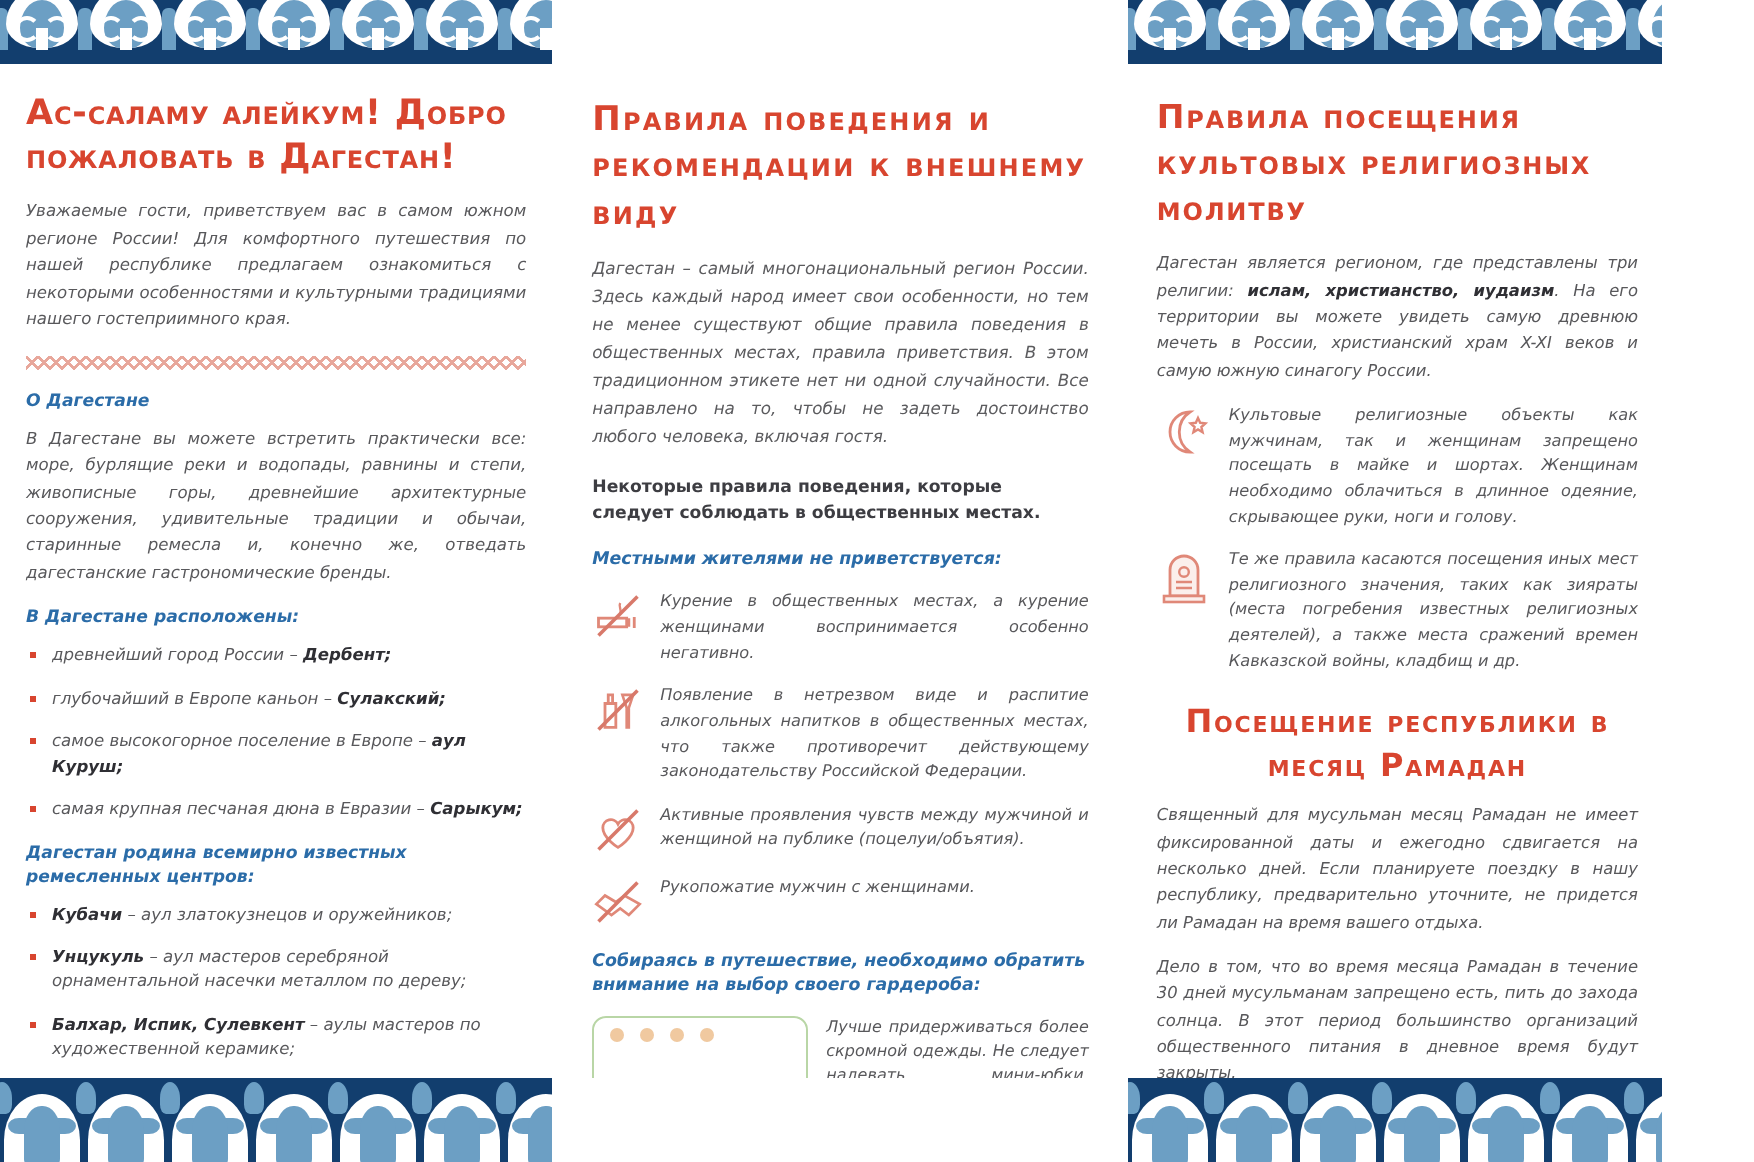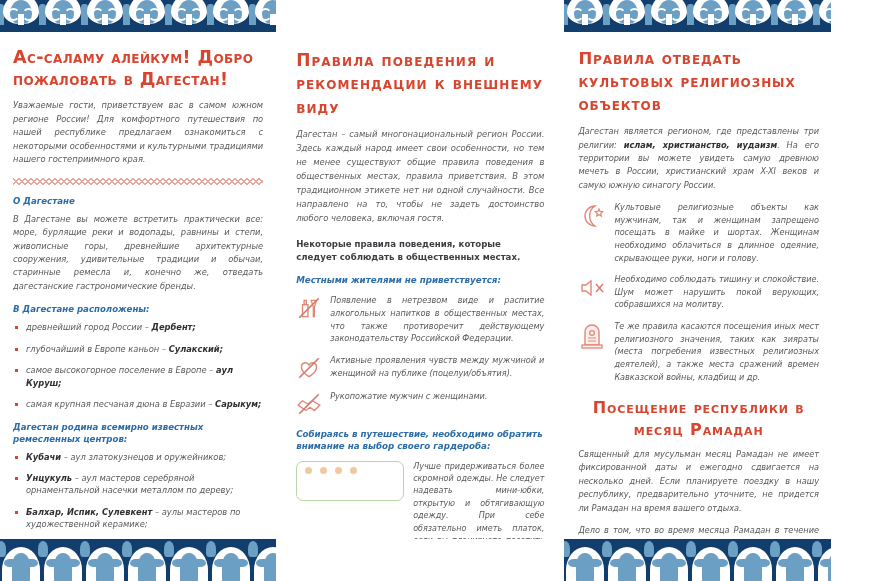--- a/index.html
+++ b/index.html
@@ -332,20 +332,31 @@
     </div>
     <div class="content">
       <h1 class="head">Правила поведения и рекомендации к внешнему виду</h1>
       <p class="body">Дагестан – самый многонациональный регион России. Здесь каждый народ имеет свои особенности, но тем не менее существуют общие правила поведения в общественных местах, правила приветствия. В этом традиционном этикете нет ни одной случайности. Все направлено на то, чтобы не задеть достоинство любого человека, включая гостя.</p>
       <div class="sub-dark">Некоторые правила поведения, которые следует соблюдать в общественных местах.</div>
       <div class="sub-blue-2">Местными жителями не приветствуется:</div>
       <div id="rules-list-2">
           <div class="irow">
             <div class="ic">
               <svg viewBox="0 0 24 24" width="26" height="26" fill="none">
+                <rect x="3" y="13" width="13" height="4" stroke="#E08878" stroke-width="1.3"></rect>
+                <path d="M17 13v4M19.5 12.5v5" stroke="#E08878" stroke-width="1.3"></path>
+                <path d="M13 11c1-2-1-3 0-5" stroke="#E08878" stroke-width="1.1"></path>
+                <line x1="3" y1="21" x2="21" y2="3" stroke="#D8796A" stroke-width="1.6"></line>
+              </svg>
+            </div>
+            <div class="tx">Курение в общественных местах, а курение женщинами воспринимается особенно негативно.</div>
+          </div>
+          <div class="irow">
+            <div class="ic">
+              <svg viewBox="0 0 24 24" width="26" height="26" fill="none">
                 <path d="M6 9h5v11H6z" stroke="#E08878" stroke-width="1.3"></path>
                 <path d="M7.5 9V5h2v4" stroke="#E08878" stroke-width="1.3"></path>
                 <path d="M14 5h5l-2 6v9h-1v-9z" stroke="#E08878" stroke-width="1.2"></path>
                 <line x1="3" y1="21" x2="21" y2="3" stroke="#D8796A" stroke-width="1.6"></line>
               </svg>
             </div>
             <div class="tx">Появление в нетрезвом виде и распитие алкогольных напитков в общественных местах, что также противоречит действующему законодательству Российской Федерации.</div>
           </div>
           <div class="irow">
             <div class="ic">
@@ -504,46 +515,37 @@
             <div class="dome"></div>
             <div class="inner"></div>
             <div class="curl-l"></div>
             <div class="curl-r"></div>
             <div class="stem"></div>
           </div>
         </div>
         <div class="border-base"></div>
     </div>
     <div class="content">
-      <h1 class="head">Правила отведать культовых религиозных объектов</h1>
+      <h1 class="head">Правила посещения культовых религиозных молитву</h1>
       <p class="body">
         <span>Дагестан является регионом, где представлены три религии: </span><b style="color:#2F2F34">ислам, христианство, иудаизм</b><span>. На его территории вы можете увидеть самую древнюю мечеть в России, христианский храм X-XI веков и самую южную синагогу России.</span>
       </p>
       <div id="rules-list-3">
           <div class="irow">
             <div class="ic">
               <svg viewBox="0 0 28 28" width="28" height="28" fill="none">
                 <path d="M17 4a10 10 0 100 20 12 12 0 010-20z" stroke="#E08878" stroke-width="1.4"></path>
                 <path d="M21 7l1.1 2.4 2.6.3-2 1.8.6 2.6-2.3-1.4-2.3 1.4.6-2.6-2-1.8 2.6-.3z" stroke="#E08878" stroke-width="1.2"></path>
               </svg>
             </div>
             <div class="tx">Культовые религиозные объекты как мужчинам, так и женщинам запрещено посещать в майке и шортах. Женщинам необходимо облачиться в длинное одеяние, скрывающее руки, ноги и голову.</div>
           </div>
           <div class="irow">
             <div class="ic">
               <svg viewBox="0 0 28 28" width="28" height="28" fill="none">
-                <path d="M4 11h4l5-4v14l-5-4H4z" stroke="#E08878" stroke-width="1.4"></path>
-                <path d="M18 10l7 8M25 10l-7 8" stroke="#D8796A" stroke-width="1.4"></path>
-              </svg>
-            </div>
-            <div class="tx">Необходимо соблюдать тишину и спокойствие. Шум может нарушить покой верующих, собравшихся на молитву.</div>
-          </div>
-          <div class="irow">
-            <div class="ic">
-              <svg viewBox="0 0 28 28" width="28" height="28" fill="none">
                 <path d="M7 24V11a7 7 0 0114 0v13z" stroke="#E08878" stroke-width="1.4" fill="#FBEFEC"></path>
                 <rect x="4" y="24" width="20" height="3" stroke="#E08878" stroke-width="1.3" fill="#FBEFEC"></rect>
                 <circle cx="14" cy="12" r="2.4" stroke="#E08878" stroke-width="1.2"></circle>
                 <path d="M10 17h8M10 20h8" stroke="#E08878" stroke-width="1.2"></path>
               </svg>
             </div>
             <div class="tx">Те же правила касаются посещения иных мест религиозного значения, таких как зияраты (места погребения известных религиозных деятелей), а также места сражений времен Кавказской войны, кладбищ и др.</div>
           </div>
         </div>
       <h2 class="head2">Посещение республики в месяц Рамадан</h2>

